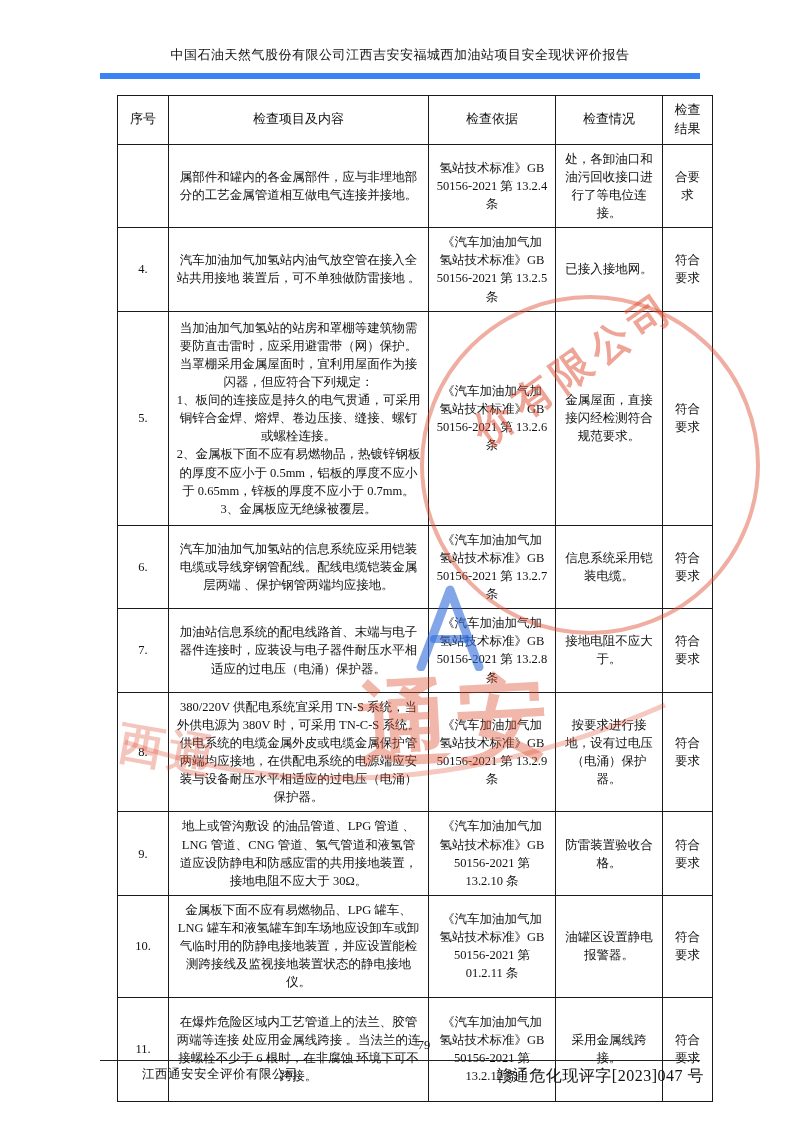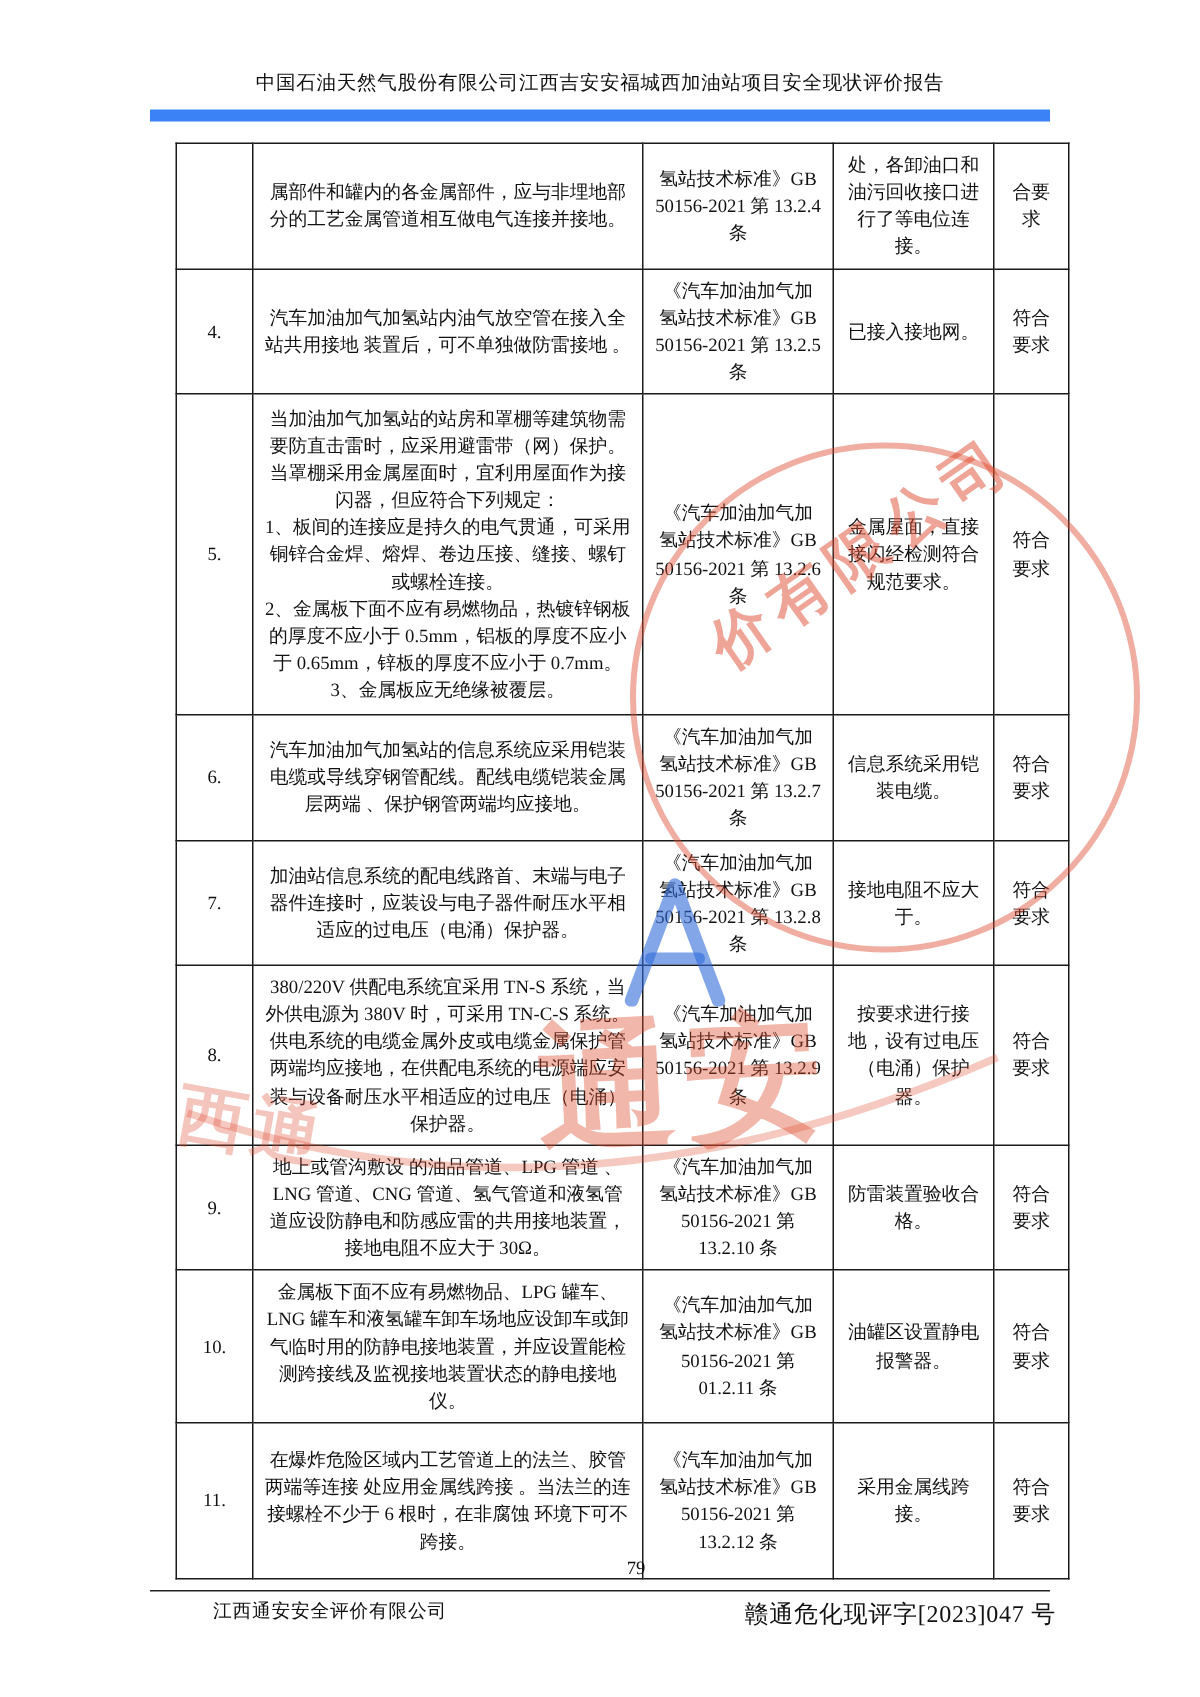--- a/index.html
+++ b/index.html
@@ -12,21 +12,21 @@
     position: relative;
     overflow: hidden;
   }
   .page { position: absolute; inset: 0; }
 
   
   .doc-header {
     position: absolute; top: 46px; left: 100px; width: 600px;
     text-align: center; font-size: 13px; letter-spacing: 0.5px;
     padding-bottom: 9px;
-    border-bottom: 8px solid #3b82f6;
+    border-bottom: 6px solid #3b82f6;
   }
 
   
   table.checklist {
     position: absolute; top: 95px; left: 117px;
     width: 595px;
     border-collapse: collapse;
     table-layout: fixed;
     font-size: 12.5px;
   }
@@ -111,20 +111,27 @@
 
   <table class="checklist">
     <colgroup>
       <col style="width:51px">
         <col style="width:260px">
         <col style="width:127px">
         <col style="width:107px">
         <col style="width:50px">
     </colgroup>
     <tbody>
+        <tr class="hdr">
+      <th>序号</th>
+      <th>检查项目及内容</th>
+      <th>检查依据</th>
+      <th>检查情况</th>
+      <th class="col-result">检查结果</th>
+    </tr>
 
     <tr class="row-0">
       <td></td>
       <td class="col-content">属部件和罐内的各金属部件，应与非埋地部分的工艺金属管道相互做电气连接并接地。</td>
       <td>氢站技术标准》GB 50156-2021 第 13.2.4 条</td>
       <td>处，各卸油口和油污回收接口进行了等电位连接。</td>
       <td class="col-result">合要求</td>
     </tr>
 
     <tr class="row-1">

